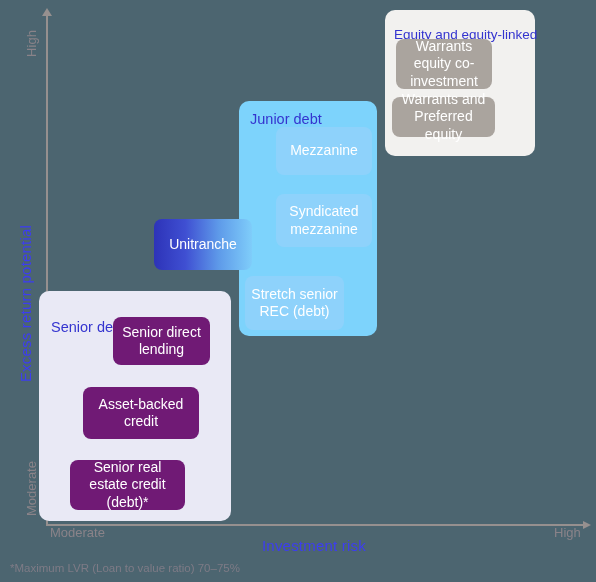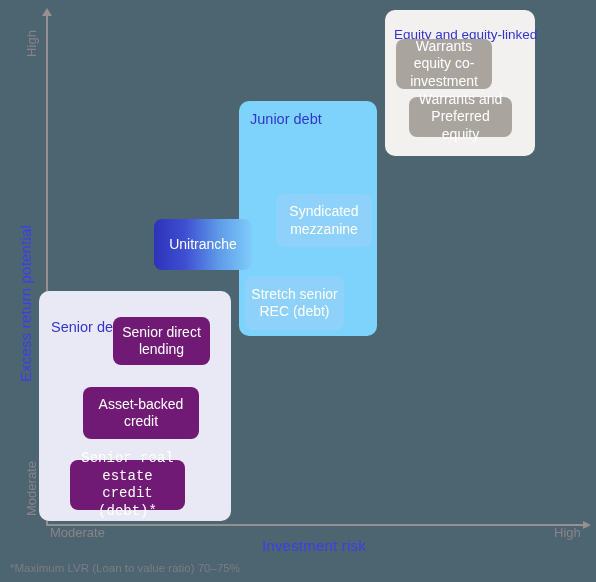--- a/index.html
+++ b/index.html
@@ -174,33 +174,33 @@
   .box-light { background: #8ed2fb; }
   .box-grey  { background: #aaa49e; }
   .box-gradient {
     background: linear-gradient(90deg, #2d33b8 0%, #3f4fd2 32%, #5e9ae9 66%, #7fcdfa 100%);
     margin-left: 20px;
   }
 
   
   #box-senior-direct-lending { left: 113px; top: 317px; width: 97px;  height: 48px; }
   #box-asset-backed-credit   { left: 83px;  top: 387px; width: 116px; height: 52px; }
-  #box-senior-real-estate    { left: 70px;  top: 460px; width: 115px; height: 50px; font-family: Liberation Mono, monospace; }
+  #box-senior-real-estate    { left: 70px;  top: 460px; width: 115px; height: 50px; }
 
   
   #box-unitranche { left: 134px; top: 219px; width: 98px; height: 51px; }
 
   
   #box-mezzanine           { left: 276px; top: 127px; width: 96px;  height: 48px; }
   #box-syndicated-mezz     { left: 276px; top: 194px; width: 96px;  height: 53px; }
   #box-stretch-senior-rec  { left: 245px; top: 276px; width: 99px;  height: 54px; }
 
   
   #box-private-equity      { left: 396px; top: 39px;  width: 96px;  height: 50px; }
-  #box-warrants-preferred  { left: 409px; top: 97px;  width: 103px; height: 40px; }
+  #box-warrants-preferred  { left: 392px; top: 97px;  width: 103px; height: 40px; }
 </style>
 </head>
 <body>
 
 <div id="canvas">
 
   <div class="axis-line" id="y-axis-line"></div>
   <div class="arrow-up"></div>
   <div class="axis-line" id="x-axis-line"></div>
   <div class="arrow-right"></div>
@@ -224,20 +224,21 @@
   <div class="group" id="group-equity">
     <div class="group-title">Equity and equity-linked</div>
   </div>
 
   <div class="box box-dark" id="box-senior-direct-lending">Senior direct lending</div>
   <div class="box box-dark" id="box-asset-backed-credit">Asset-backed credit</div>
   <div class="box box-dark" id="box-senior-real-estate">Senior real estate credit (debt)*</div>
 
   <div class="box box-gradient" id="box-unitranche">Unitranche</div>
 
+  <div class="box box-light" id="box-mezzanine">Mezzanine</div>
   <div class="box box-light" id="box-stretch-senior-rec">Stretch senior REC (debt)</div>
   <div class="box box-light" id="box-syndicated-mezz">Syndicated mezzanine</div>
 
   <div class="box box-grey" id="box-private-equity">Warrants equity co-investment</div>
   <div class="box box-grey" id="box-warrants-preferred">Warrants and Preferred equity</div>
 
   <div id="footnote">*Maximum LVR (Loan to value ratio) 70–75%</div>
 
 </div>
 

